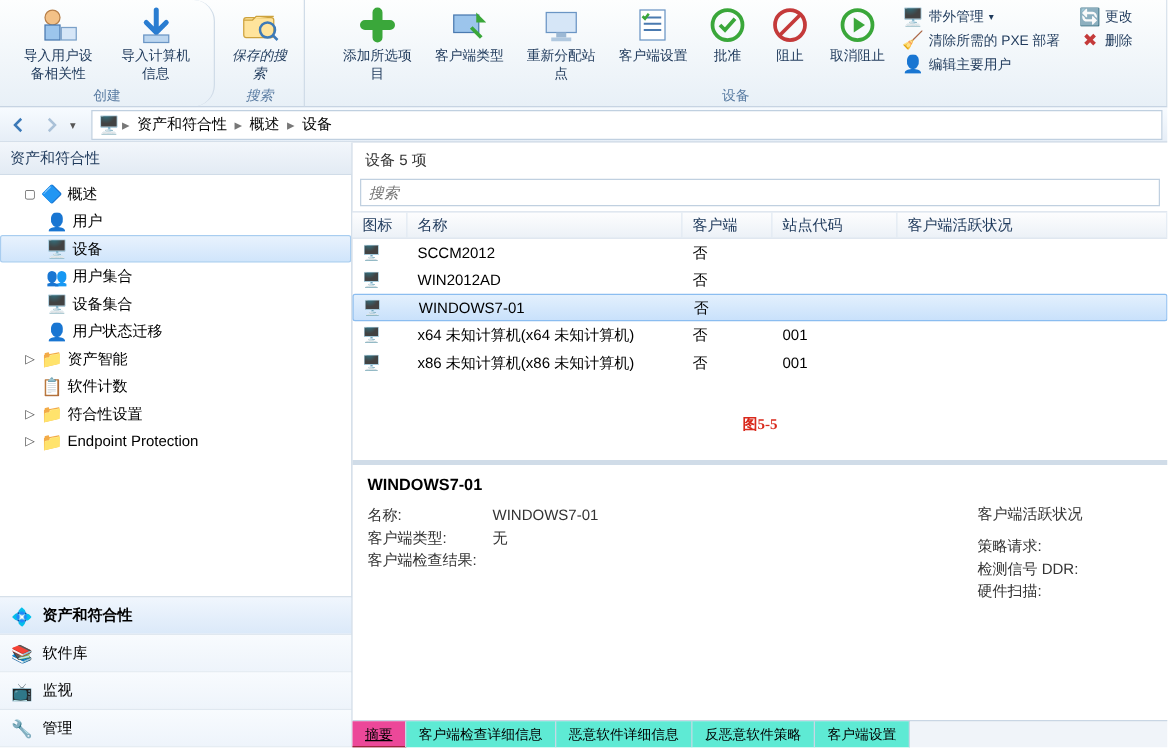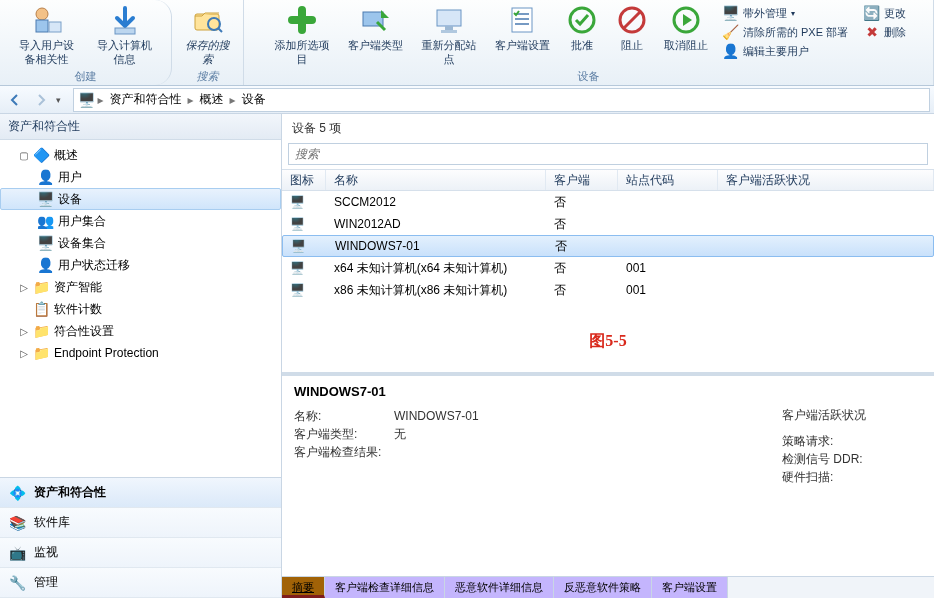--- a/index.html
+++ b/index.html
@@ -55,35 +55,35 @@
     .col-name { width:220px; }
     .col-client { width:72px; }
     .col-site { width:100px; }
     .col-activity { flex:1; }
     
     .grid-body { }
     .grid-row { display:flex; height:22px; align-items:center; cursor:pointer; }
     .grid-row.selected { background: linear-gradient(#e3f0fd,#c9e1fb); border:1px solid #8bbdf0; border-radius:2px; }
     .g-cell { padding:0 8px; font-size:12px; overflow:hidden; white-space:nowrap; text-overflow:ellipsis; }
     
-    .annotation { color:#d9291c; font-weight:bold; font-size:16px; text-align:center; padding: 30px 0 20px; font-family: SimSun, serif; }
+    .annotation { color:#d9291c; font-weight:bold; font-size:12px; text-align:center; padding: 30px 0 20px; font-family: SimSun, serif; }
     
     
     .details { border-top: 4px solid #d0dce8; padding: 8px 12px 0; flex:1; overflow:hidden; }
     .details-title { font-weight:bold; font-size:13px; margin-bottom:8px; }
     .details-cols { display:flex; gap: 60px; }
     .details-col { }
     .details-subhead { font-size:12px; color:#333; margin-bottom:8px; }
     .detail-row { display:flex; font-size:12px; line-height:18px; }
     .detail-label { width: 100px; color:#333; }
     .detail-value { color:#333; }
     
     .detail-tabs { display:flex; border-top:1px solid #c9d6e4; height:22px; background:#f0f4f9; position:absolute; bottom:0; left:282px; right:0; }
-    .detail-tab { padding: 3px 10px; font-size:11px; border-right:1px solid #c9d6e4; cursor:pointer; background:#c4b5fd; }
-    .detail-tab.active { background:#a16207; border-bottom:3px solid #7f1d1d;text-decoration:underline; }
+    .detail-tab { padding: 3px 10px; font-size:11px; border-right:1px solid #c9d6e4; cursor:pointer; background:#5eead4; }
+    .detail-tab.active { background:#ec4899; border-bottom:1px solid #7f1d1d;text-decoration:underline; }
     
     svg { display:block; }
   </style>
 </head>
 <body>
 
 <div class="ribbon">
   <div class="ribbon-group" style="width:172px;border-radius:17px;">
     <div class="ribbon-items">
       <div class="ribbon-btn-lg">

